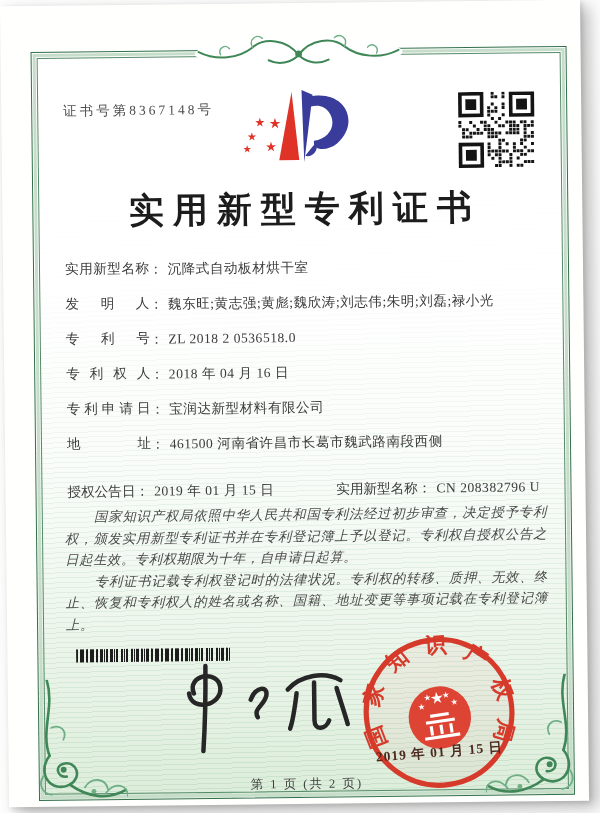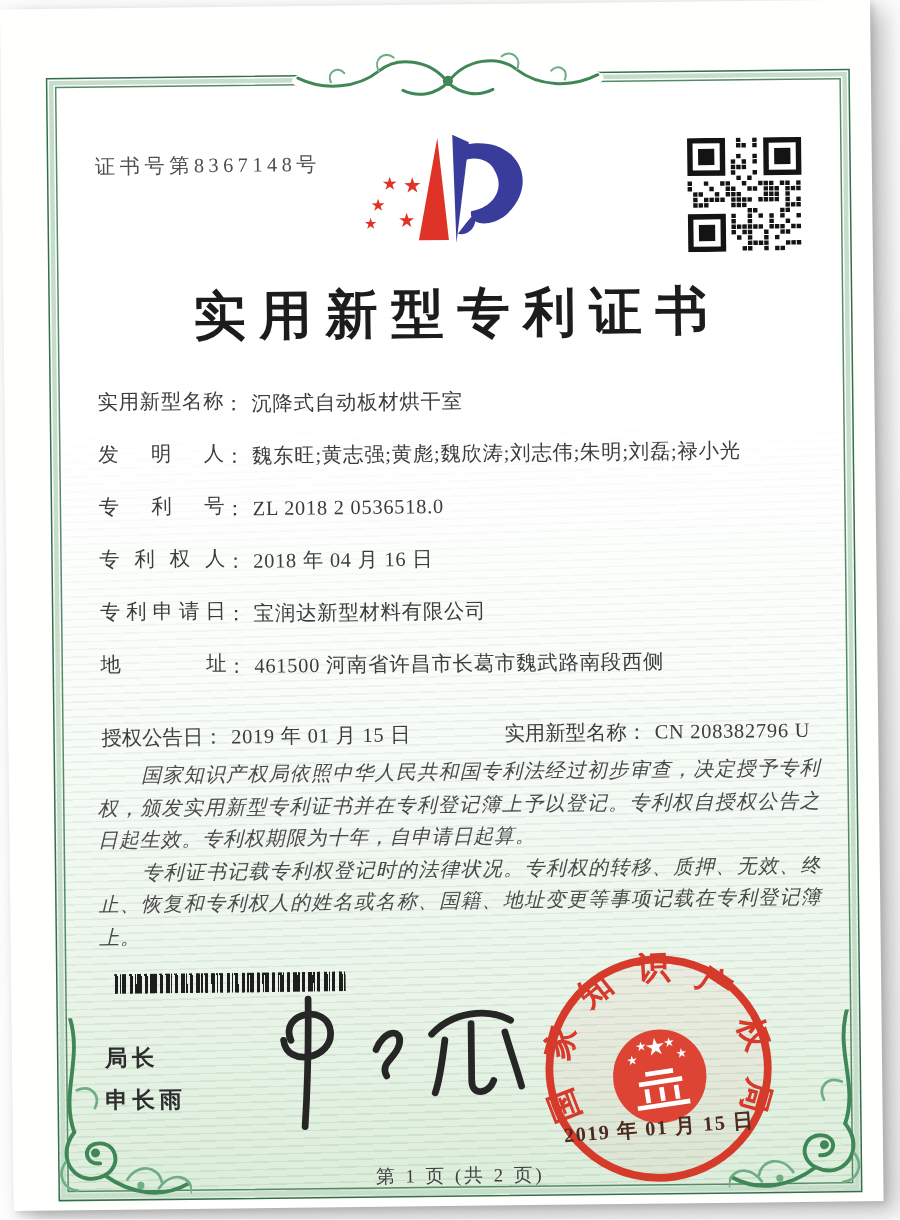--- a/index.html
+++ b/index.html
@@ -294,24 +294,20 @@
       </div>
     </div>
 
     <div class="paras">
       <p>国家知识产权局依照中华人民共和国专利法经过初步审查，决定授予专利权，颁发实用新型专利证书并在专利登记簿上予以登记。专利权自授权公告之日起生效。专利权期限为十年，自申请日起算。</p>
       <p>专利证书记载专利权登记时的法律状况。专利权的转移、质押、无效、终止、恢复和专利权人的姓名或名称、国籍、地址变更等事项记载在专利登记簿上。</p>
     </div>
 
     <div class="barcode"></div>
 
-    <div class="director">
-      <div>局长</div>
-      <div>申长雨</div>
-    </div>
 
     <div class="signature">
       <svg width="215" height="100" viewBox="0 0 220 100">
         <g fill="none" stroke="#262626" stroke-width="4.6" stroke-linecap="round" stroke-linejoin="round">
           <path d="M38,34 C30,15 63,9 65,28 C67,47 35,53 33,34"></path>
           <path d="M50,6 C50,34 49,66 47,93"></path>
           <path d="M96,41 C101,28 114,26 112,37 C110,47 98,50 103,59"></path>
           <path d="M134,31 C148,16 172,13 188,22"></path>
           <path d="M143,35 C141,50 139,63 136,71"></path>
           <path d="M161,24 L161,63 C161,74 173,72 176,63"></path>

